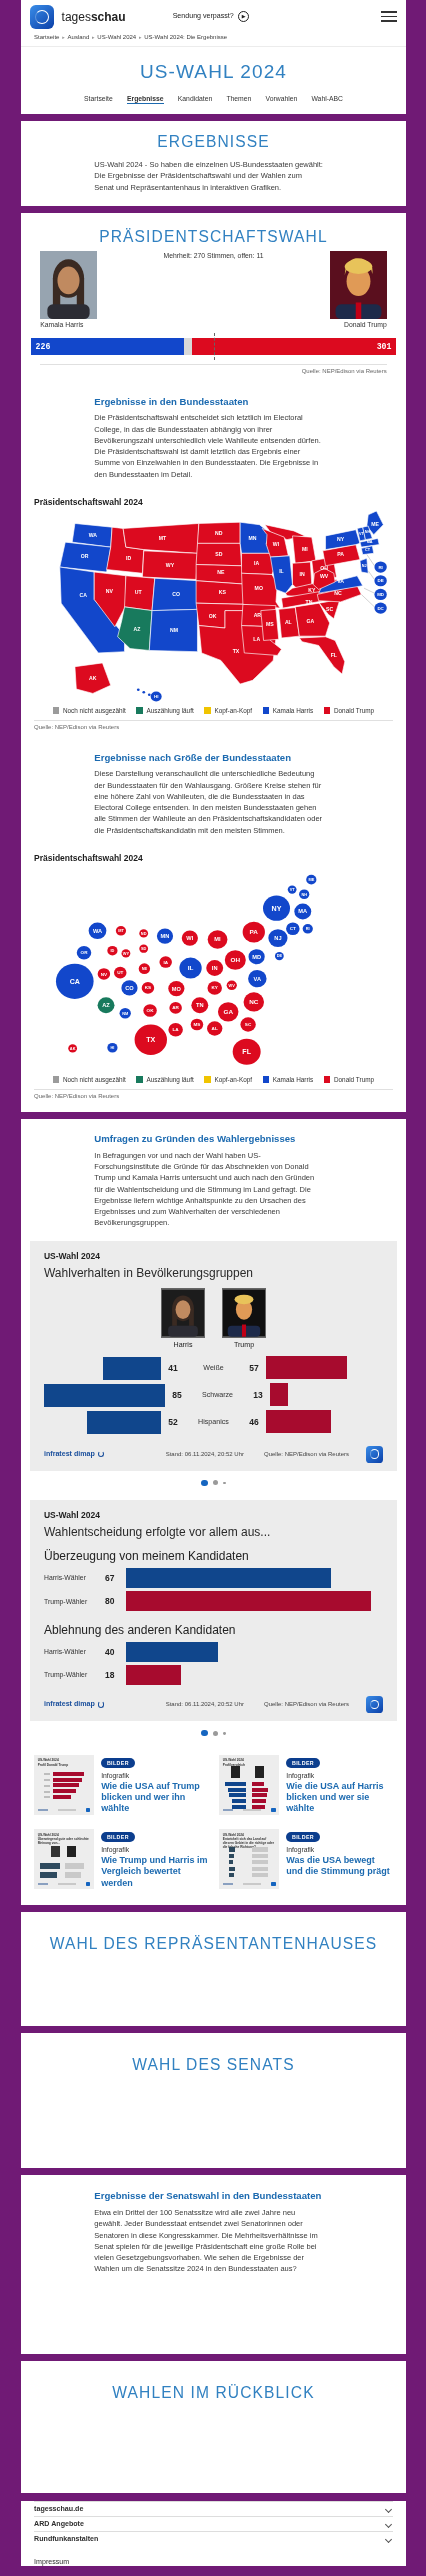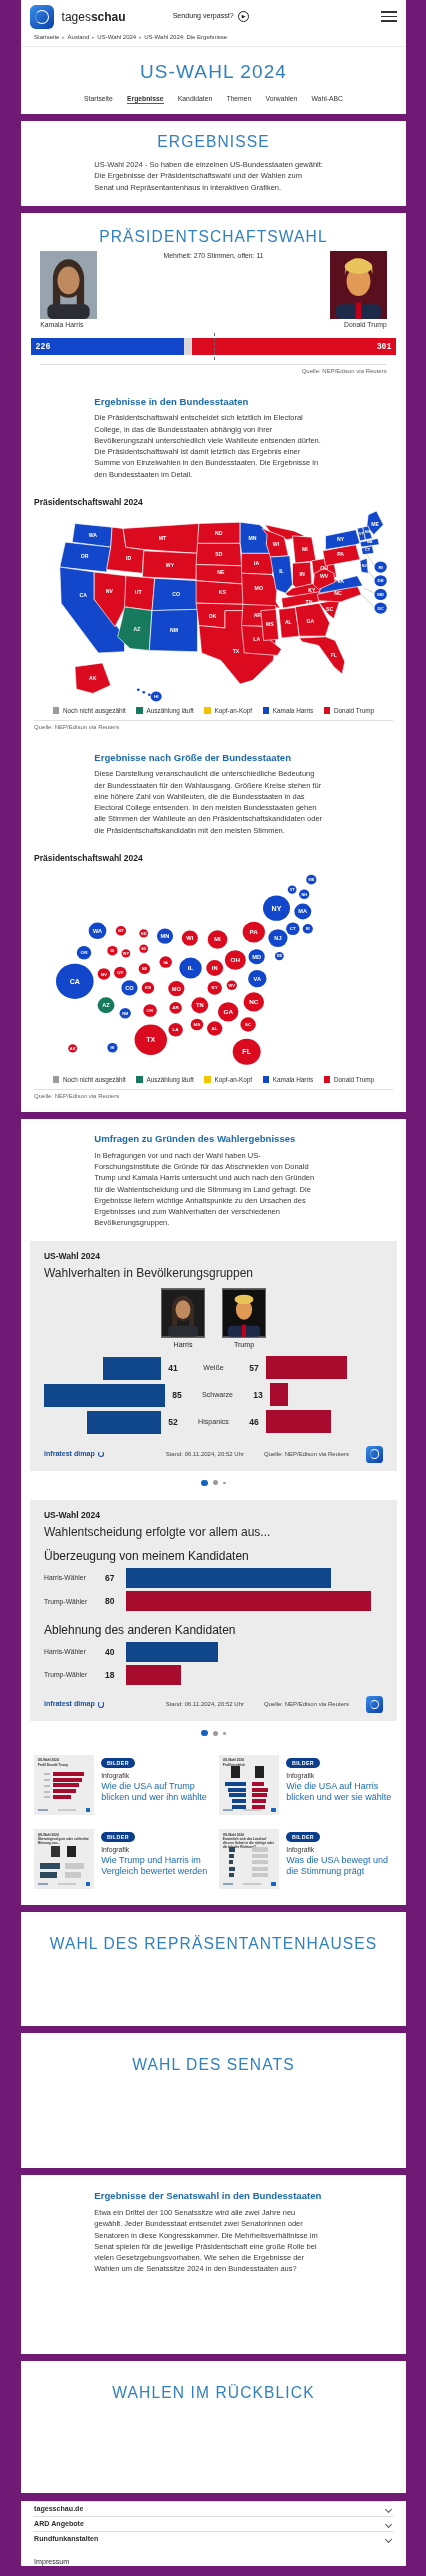--- a/index.html
+++ b/index.html
@@ -79,21 +79,21 @@
   .c2-lab{width:61px;font-size:6.8px;color:#333;}
   .c2-num{width:21.3px;font-size:8.5px;font-weight:700;color:#222;}
   .c2-bar{height:20px;}
   
   .tgrid{display:grid;grid-template-columns:1fr 1fr;gap:14.2px 11.4px;padding:17px 12.8px 15.6px;}
   .teaser{display:flex;gap:7.1px;cursor:pointer;}
   .thumb{width:60px;height:60px;background:#ededed;flex:none;position:relative;overflow:hidden;padding:3.6px;}
   .tt{font-size:3.2px;color:#333;font-weight:700;line-height:1.35;white-space:pre-line;}
   .badge{display:inline-block;background:#0c3e8e;color:#fff;font-size:5.3px;font-weight:700;letter-spacing:0.4px;padding:1.8px 5.7px;border-radius:5.7px;}
   .tkick{font-size:6.8px;color:#333;margin-top:4.3px;}
-  .ttitle{font-size:9px;font-weight:400;color:#1c6ab0;margin-top:2.1px;line-height:1.25;}
+  .ttitle{font-size:9px;font-weight:700;color:#1c6ab0;margin-top:2.1px;line-height:1.25;}
   .tfoot{position:absolute;left:3.6px;right:3.6px;bottom:2.8px;display:flex;align-items:center;justify-content:space-between;}
   .tfoot .l{width:10px;height:2.1px;background:#8aa0c0;}
   .tfoot .m{width:18.5px;height:2.1px;background:#c9c9c9;}
   .tfoot .sq{width:4.3px;height:4.3px;border-radius:0.7px;background:#1565c0;}
   
   .center-sec{padding-top:23px;}
   
   .f-rows{margin:8.5px 12.8px 0;}
   .f-row{display:flex;align-items:center;justify-content:space-between;border-top:0.7px solid #ddd;height:15px;font-size:7.1px;font-weight:700;color:#2e2e2e;cursor:pointer;}
   .chev{width:5px;height:5px;border-right:1.1px solid #555;border-bottom:1.1px solid #555;transform:rotate(45deg);margin-right:2.1px;}

